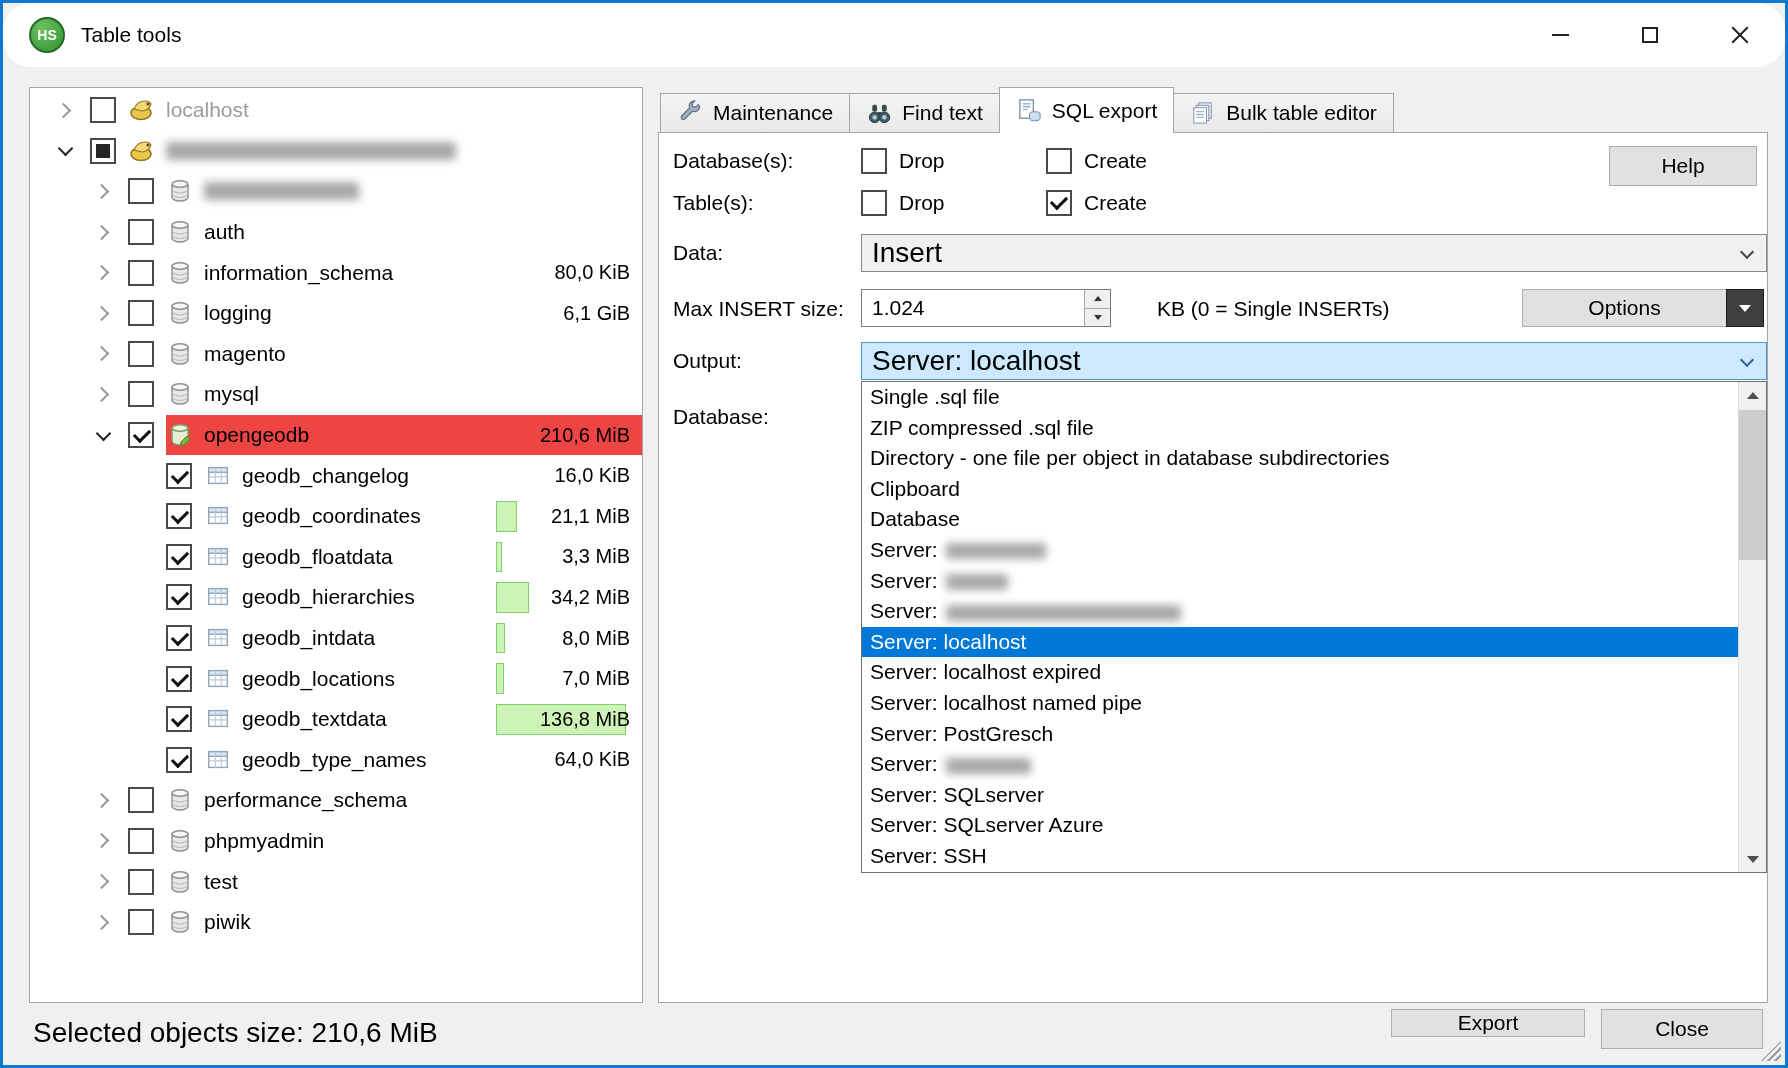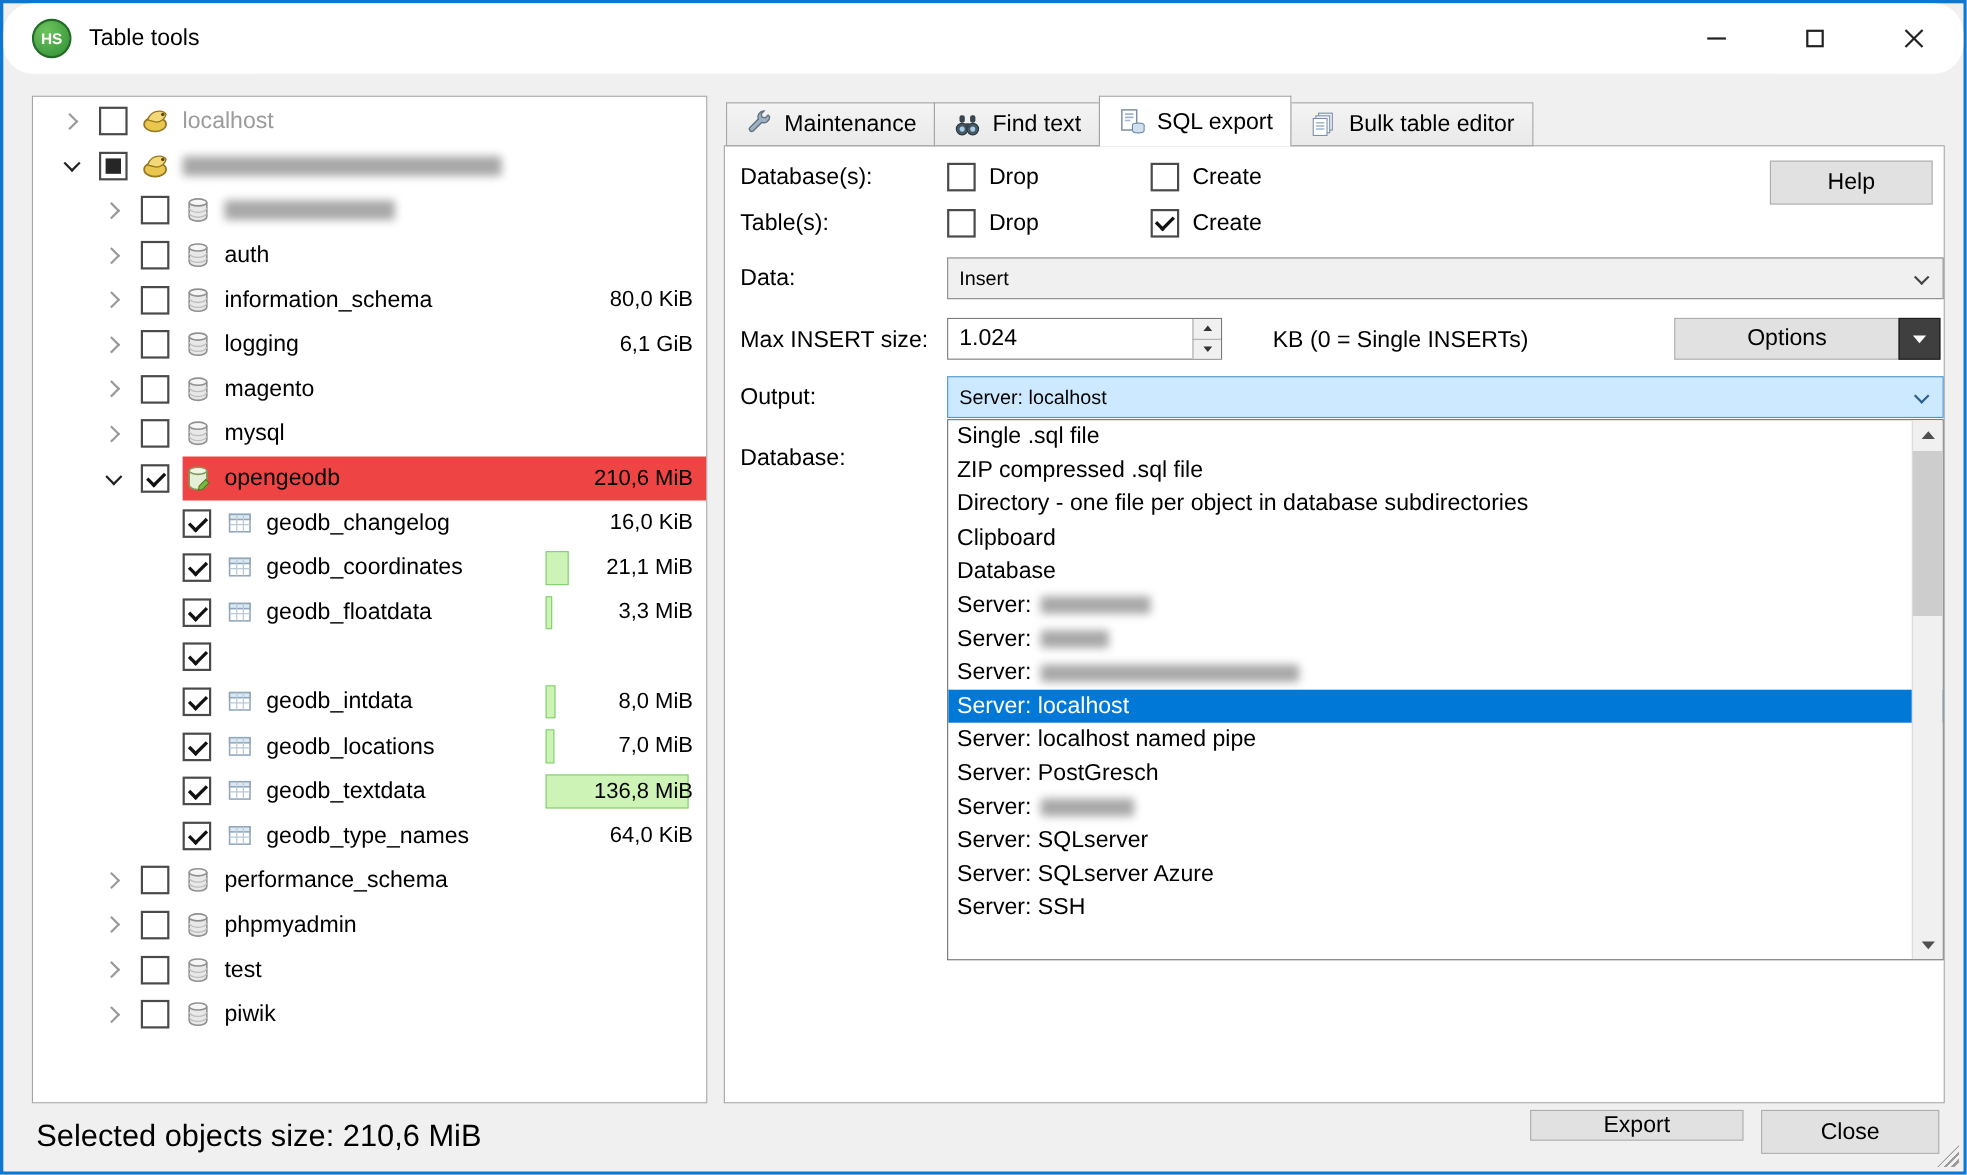--- a/index.html
+++ b/index.html
@@ -52,21 +52,21 @@
   .tab.active { height:46px; background:#fff; border-bottom:none; z-index:6; }
   .tabicon { width:27px; height:27px; display:flex; align-items:center; justify-content:center; }
 
   .tab-page { position:absolute; left:655px; top:129px; width:1110px; height:871px; background:#fff; border:1px solid #a5a5a5; }
   .flabel { position:absolute; font-size:21px; color:#000; height:36px; line-height:36px; }
   .fcb { position:absolute; width:26px; height:26px; background:#fff; border:2px solid #4a4a4a; }
   .fcb.checked::after { content:""; position:absolute; left:3px; top:4px; width:13px; height:7px; border-left:3px solid #111; border-bottom:3px solid #111; transform:rotate(-45deg); }
   .btn { background:#e1e1e1; border:1px solid #adadad; font-size:21px; color:#000; display:flex; align-items:center; justify-content:center; font-family:"Liberation Sans", sans-serif; }
   .help-btn { position:absolute; right:10px; top:13px; width:148px; height:40px; }
 
-  .combo { position:absolute; background:#f0f0f0; border:1px solid #8a8a8a; font-size:18px; display:flex; align-items:center; padding-left:10px; }
+  .combo { position:absolute; background:#f0f0f0; border:1px solid #8a8a8a; font-size:28px; display:flex; align-items:center; padding-left:10px; }
   .combo .chev { position:absolute; right:14px; top:12px; width:10px; height:10px; border-right:2px solid #444; border-bottom:2px solid #444; transform:rotate(45deg); }
   .combo.open { background:#cce9ff; border-color:#4f94cd; }
   .combo.open .chev { border-color:#2b5f8f; }
 
   .insert-input { position:absolute; left:202px; top:156px; width:250px; height:38px; background:#fff; border:1px solid #7a7a7a; }
   .insert-input input { position:absolute; left:0; top:0; width:100%; height:100%; border:none; outline:none; padding:0 32px 0 10px; font-size:21px; font-family:"Liberation Sans", sans-serif; background:transparent; }
   .spin { position:absolute; right:0; top:0; bottom:0; width:26px; display:flex; flex-direction:column; }
   .spin > div { flex:1; background:#f0f0f0; border-left:1px solid #a8a8a8; display:flex; align-items:center; justify-content:center; }
   .spin > div:first-child { border-bottom:1px solid #a8a8a8; }
   .tri-up-s { width:0; height:0; border-left:4px solid transparent; border-right:4px solid transparent; border-bottom:5px solid #333; }
@@ -334,20 +334,35 @@
           <span class="tsize">
             <span class="sizebar" style="width: 6px;"></span>
             <span class="sizetext">3,3 MiB</span>
           </span>
         </span>
       </div>
       <div class="tree-row">
         <span class="indent" style="width: 76px;"></span>
         <span class="expander none"></span>
         <span class="cb checked"></span>
+        <span class="row-main">
+          <span class="ticon">
+            <svg viewBox="0 0 28 28" width="26" height="26">
+              <rect x="4" y="5" width="20" height="17" fill="#fff" stroke="#8fa6ba" stroke-width="1.5"></rect>
+              <rect x="4" y="5" width="20" height="5" fill="#dbe7f1" stroke="#8fa6ba" stroke-width="1.5"></rect>
+              <path d="M11 5v17M17.5 5v17M4 15h20" stroke="#b9c9d6" stroke-width="1.2" fill="none"></path>
+            </svg>
+          </span>
+          <span class="tlabel">geodb_hierarchies</span>
+          <span class="tspacer"></span>
+          <span class="tsize">
+            <span class="sizebar" style="width: 33px;"></span>
+            <span class="sizetext">34,2 MiB</span>
+          </span>
+        </span>
       </div>
       <div class="tree-row">
         <span class="indent" style="width: 76px;"></span>
         <span class="expander none"></span>
         <span class="cb checked"></span>
         <span class="row-main">
           <span class="ticon">
             <svg viewBox="0 0 28 28" width="26" height="26">
               <rect x="4" y="5" width="20" height="17" fill="#fff" stroke="#8fa6ba" stroke-width="1.5"></rect>
               <rect x="4" y="5" width="20" height="5" fill="#dbe7f1" stroke="#8fa6ba" stroke-width="1.5"></rect>
@@ -590,20 +605,21 @@
       <div id="dd-items">
           <div class="dd-item"><span>Single .sql file</span></div>
           <div class="dd-item"><span>ZIP compressed .sql file</span></div>
           <div class="dd-item"><span>Directory - one file per object in database subdirectories</span></div>
           <div class="dd-item"><span>Clipboard</span></div>
           <div class="dd-item"><span>Database</span></div>
           <div class="dd-item"><span>Server: </span><span class="blur-blob dd-blur" style="width: 100px;"></span></div>
           <div class="dd-item"><span>Server: </span><span class="blur-blob dd-blur" style="width: 62px;"></span></div>
           <div class="dd-item"><span>Server: </span><span class="blur-blob dd-blur" style="width: 235px;"></span></div>
           <div class="dd-item selected"><span>Server: localhost</span></div>
+          <div class="dd-item"><span>Server: localhost expired</span></div>
           <div class="dd-item"><span>Server: localhost named pipe</span></div>
           <div class="dd-item"><span>Server: PostGresch</span></div>
           <div class="dd-item"><span>Server: </span><span class="blur-blob dd-blur" style="width: 85px;"></span></div>
           <div class="dd-item"><span>Server: SQLserver</span></div>
           <div class="dd-item"><span>Server: SQLserver Azure</span></div>
           <div class="dd-item"><span>Server: SSH</span></div>
         </div>
       <div class="dd-scroll">
         <div class="dd-arrow up">
             <span class="tri-up"></span>

